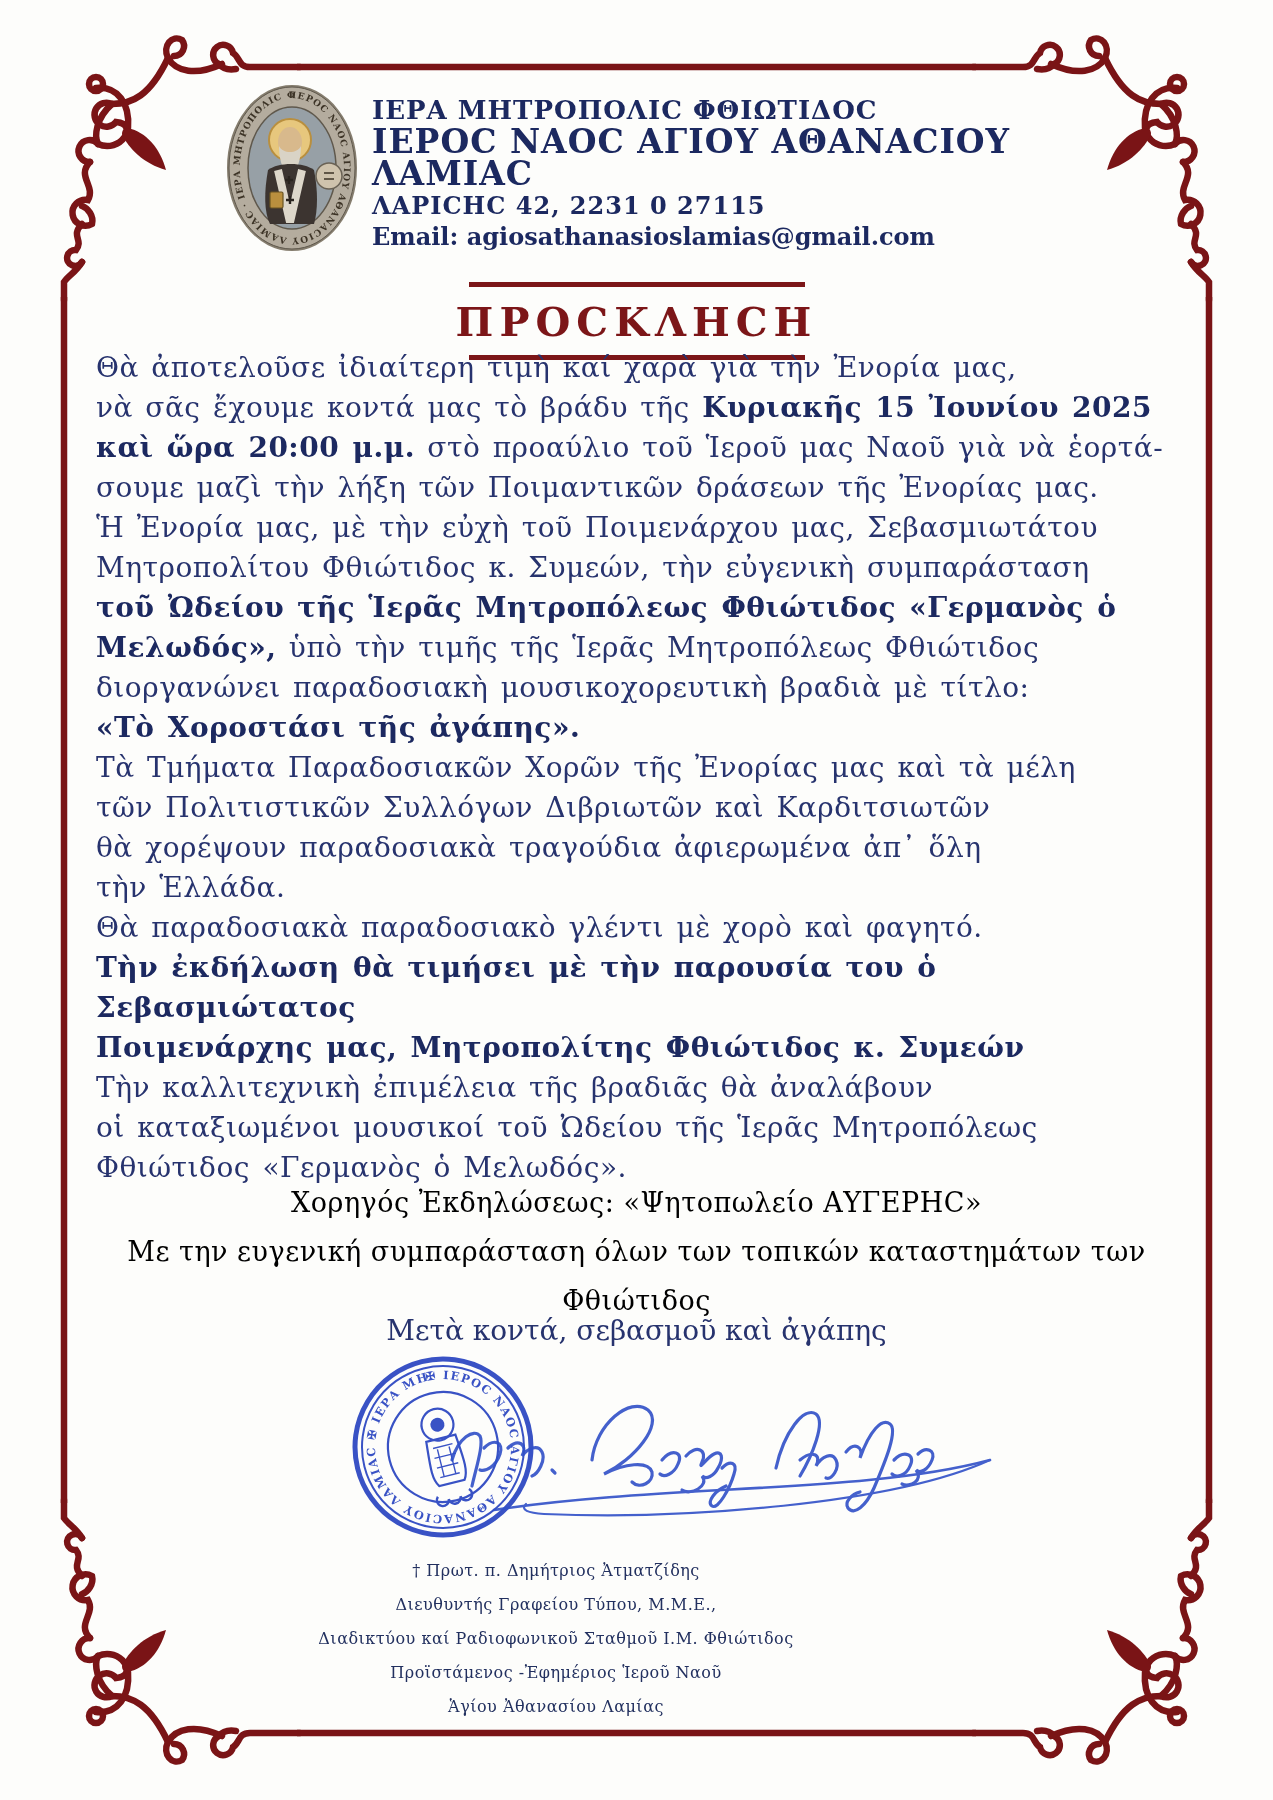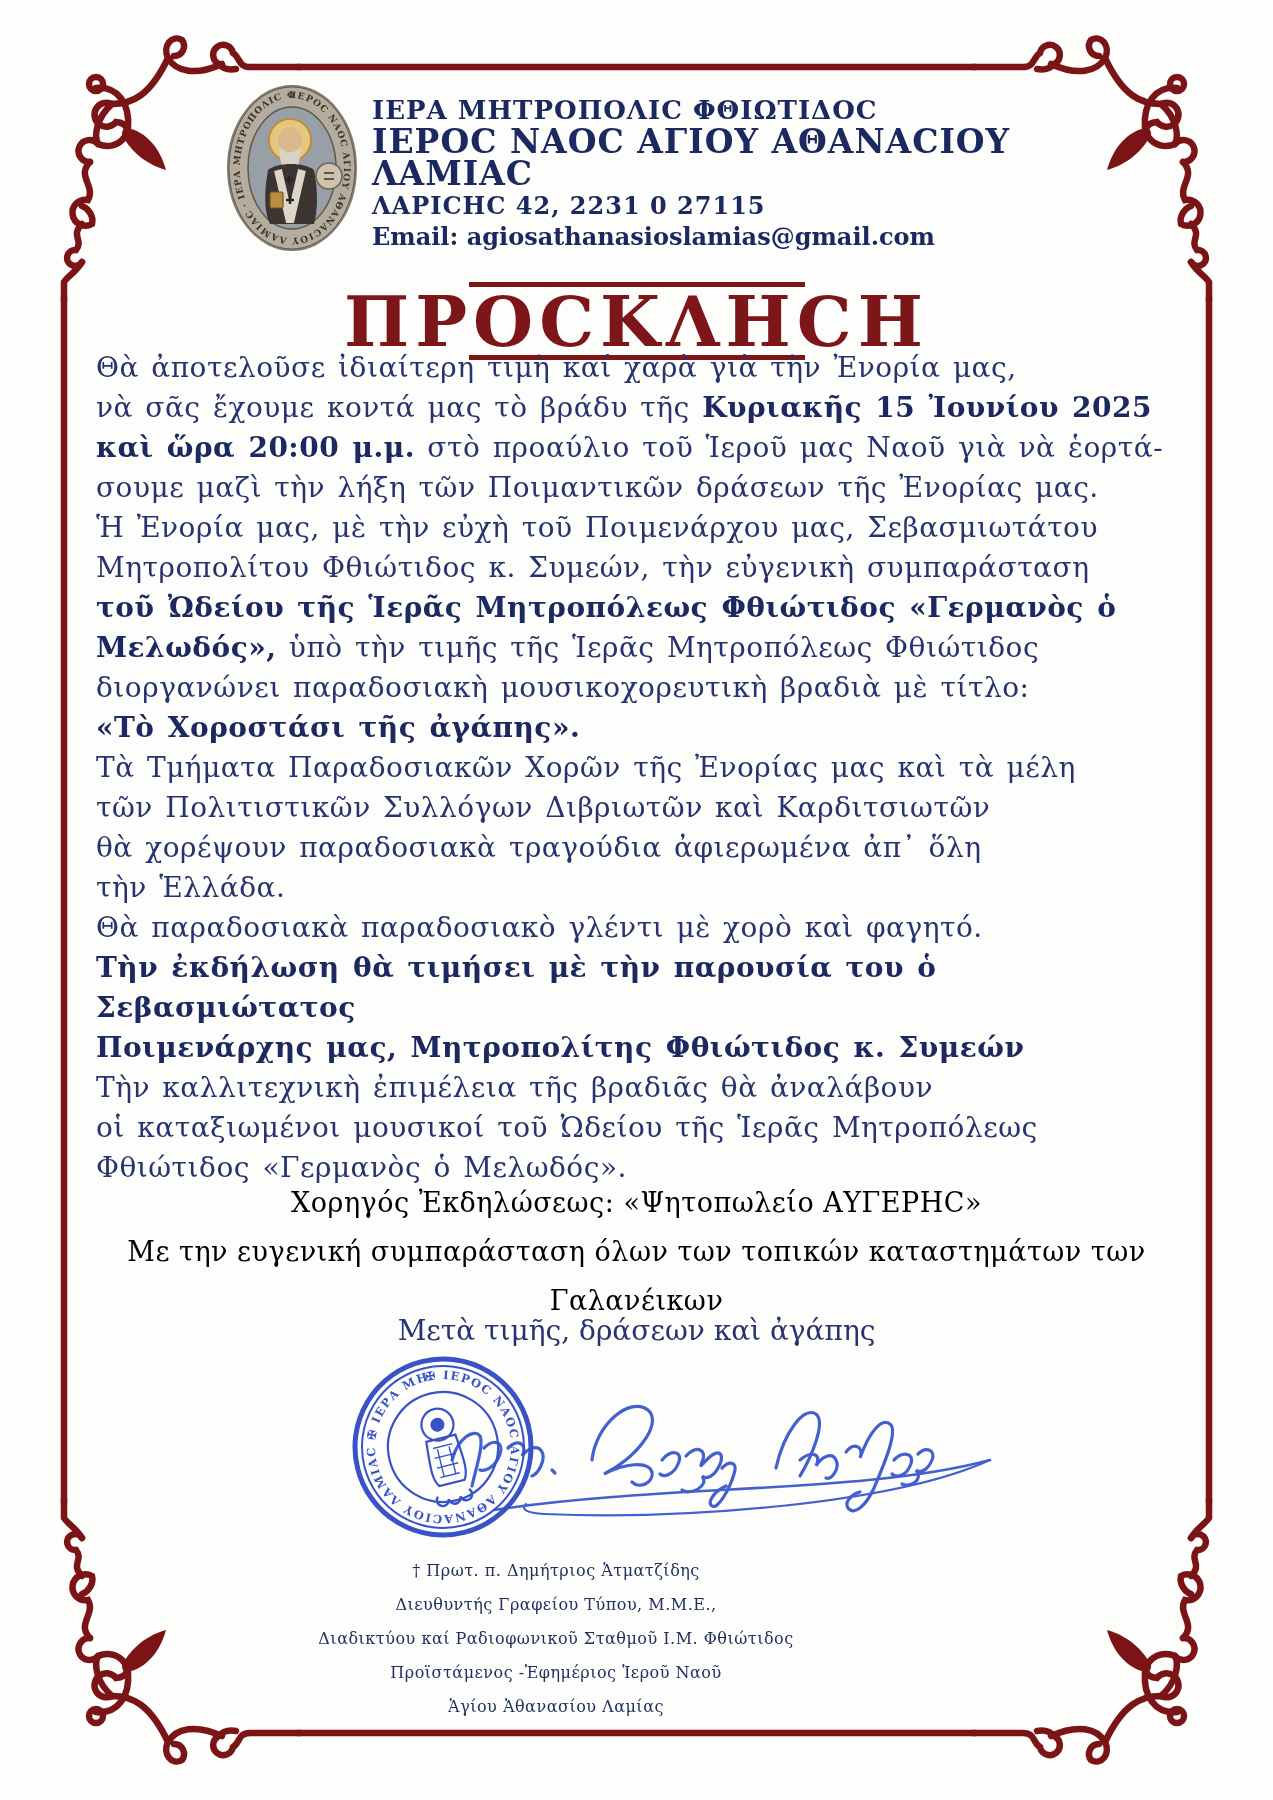--- a/index.html
+++ b/index.html
@@ -15,21 +15,21 @@
   .header-text{left:372px;top:94px;width:640px;color:#1d2a66;font-weight:bold;}
   .header-text .tline{letter-spacing:1px;}
   .header-text .tline:nth-child(1){font-size:26px;line-height:32px;}
   .header-text .tline:nth-child(2){font-size:33px;line-height:32px;}
   .header-text .tline:nth-child(3){font-size:24px;line-height:31px;}
   .header-text .tline:nth-child(4){font-size:24px;line-height:31px;letter-spacing:0;}
 
   
   .title-block{left:0;top:282px;width:1273px;text-align:center;}
   .rule{width:336px;height:5px;background:#7c1618;margin:0 auto;}
-  .title-text{color:#7c1618;font-size:69px;font-weight:bold;letter-spacing:6px;line-height:62px;margin:4px 0 2px 0;}
+  .title-text{color:#7c1618;font-size:40px;font-weight:bold;letter-spacing:6px;line-height:62px;margin:4px 0 2px 0;}
 
   
   .body-block{left:96px;top:348px;width:1081px;color:#27336e;
               font-size:28px;line-height:40px;letter-spacing:.5px;word-spacing:3px;}
   .seg.b{font-weight:bold;color:#1c2960;}
 
   .sponsor-block{left:66px;top:1178px;width:1141px;text-align:center;color:#000000;
                  font-size:27px;line-height:49px;letter-spacing:.5px;}
   .closing-line{left:66px;top:1314px;width:1141px;text-align:center;color:#27336e;font-size:28px;}
 
@@ -136,24 +136,24 @@
       <div class="tline"><span class="seg b">Τὴν ἐκδήλωση θὰ τιμήσει μὲ τὴν παρουσία του ὁ Σεβασμιώτατος</span></div>
       <div class="tline"><span class="seg b">Ποιμενάρχης μας, Μητροπολίτης Φθιώτιδος κ. Συμεών</span></div>
       <div class="tline"><span class="seg">Τὴν καλλιτεχνικὴ ἐπιμέλεια τῆς βραδιᾶς θὰ ἀναλάβουν</span></div>
       <div class="tline"><span class="seg">οἱ καταξιωμένοι μουσικοί τοῦ Ὠδείου τῆς Ἱερᾶς Μητροπόλεως</span></div>
       <div class="tline"><span class="seg">Φθιώτιδος «Γερμανὸς ὁ Μελωδός».</span></div>
     </div>
 
   <div class="abs sponsor-block">
       <div class="tline"><span class="seg">Χορηγός Ἐκδηλώσεως: «Ψητοπωλείο ΑΥΓΕΡΗC»</span></div>
       <div class="tline"><span class="seg">Με την ευγενική συμπαράσταση όλων των τοπικών καταστημάτων των</span></div>
-      <div class="tline"><span class="seg">Γαλανέικων</span></div>
-    </div>
-
-  <div class="abs closing-line">Μετὰ τιμῆς, δράσεων καὶ ἀγάπης</div>
+      <div class="tline"><span class="seg">Φθιώτιδος</span></div>
+    </div>
+
+  <div class="abs closing-line">Μετὰ κοντά, σεβασμοῦ καὶ ἀγάπης</div>
 
   <svg class="abs stamp-svg" width="190" height="190" viewBox="0 0 190 190">
     <g transform="rotate(-14 95 95)" stroke="#2b46c1" fill="none" opacity="0.93">
       <circle cx="95" cy="95" r="88" stroke-width="5"></circle>
       <circle cx="95" cy="95" r="81" stroke-width="2"></circle>
       <circle cx="95" cy="95" r="55" stroke-width="2.2"></circle>
       <defs>
           <path id="stampRing" d="M95 27 a68 68 0 1 1 -0.1 0" fill="none"></path>
         </defs>
       <text font-size="11.5" font-weight="bold" fill="#2b46c1" stroke="none" letter-spacing="1.5">

